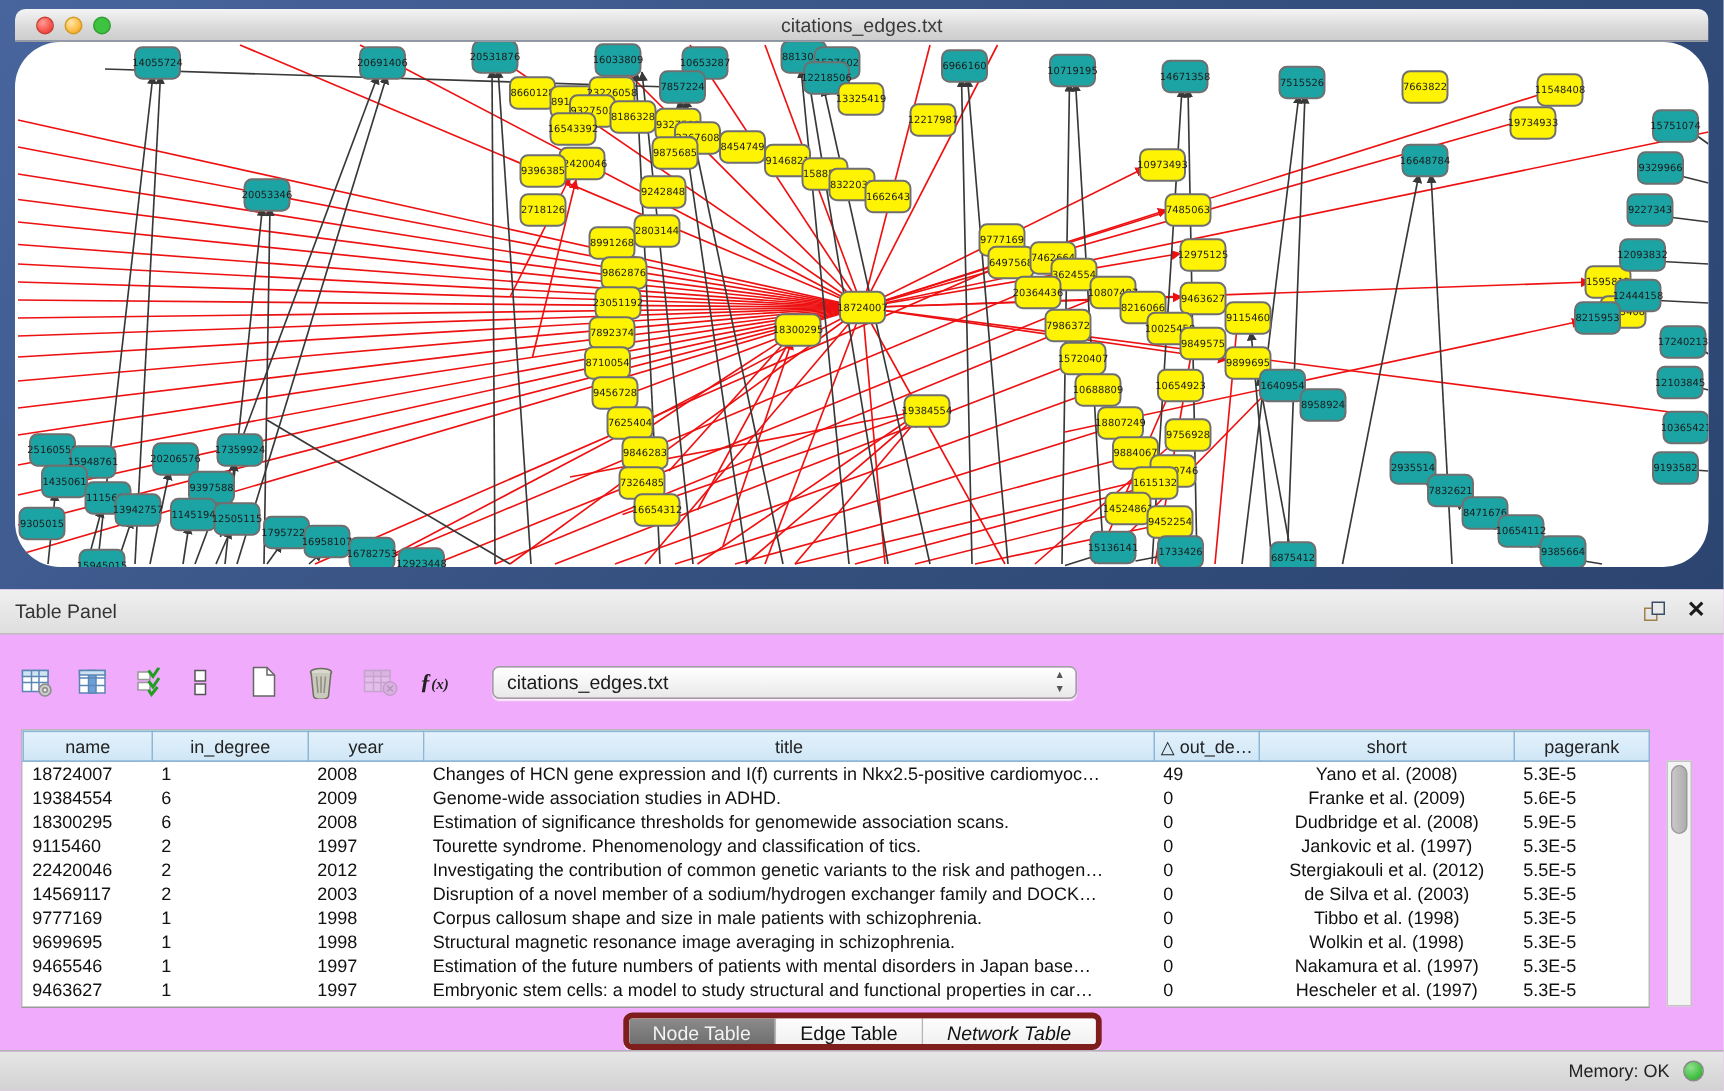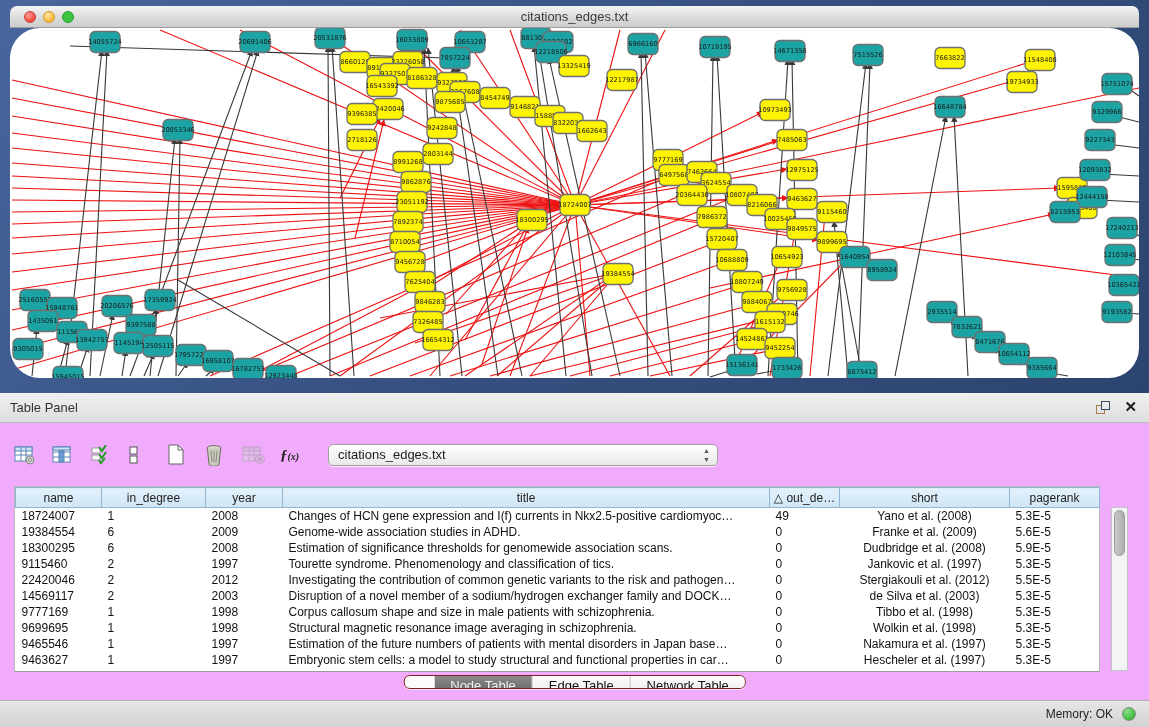--- a/index.html
+++ b/index.html
@@ -44,24 +44,24 @@
     border:1px solid #b9b9b9;border-bottom:1px solid #9a9a9a;}
   table.grid{border-collapse:collapse;table-layout:fixed;width:1084px;font-size:12px;color:#111;}
   .grid th{height:20px;background:linear-gradient(#e3f1fb,#cfe6f6);border:1px solid #8fb6d4;
     font-weight:normal;font-size:12px;color:#222;text-align:center;overflow:hidden;white-space:nowrap;margin-left:28px;}
   .grid td{height:16px;padding:0 0 0 6px;overflow:hidden;white-space:nowrap;text-overflow:clip;border:none;}
   .grid td.c-short{text-align:center;padding:0;}
   .c0{width:86px;}.c1{width:104px;}.c2{width:77px;}.c3{width:487px;}.c4{width:70px;}.c5{width:170px;}.c6{width:90px;}
   .vscroll{position:absolute;left:1111px;top:114px;width:17px;height:164px;background:#f4f4f4;border:1px solid #c3c3c3;}
   .vthumb{position:absolute;left:2px;top:2px;width:11px;height:46px;border-radius:6px;background:linear-gradient(90deg,#c9c9c9,#adadad);border:1px solid #9a9a9a;}
 
-  .tabs{position:absolute;left:50%;transform:translateX(-50%);top:282px;height:14px;display:flex;
-    border:1px solid #7f1d1d;border-radius:6px;overflow:hidden;background:#fbfbfb;box-shadow:0 1px 0 rgba(255,255,255,.7);padding-left:30px;}
+  .tabs{position:absolute;left:50%;transform:translateX(-50%);top:282px;height:25px;display:flex;
+    border:4px solid #7f1d1d;border-radius:6px;overflow:hidden;background:#fbfbfb;box-shadow:0 1px 0 rgba(255,255,255,.7);}
   .tab{padding:0 16px;font-size:13px;line-height:19px;color:#111;border-right:1px solid #b5b5b5;background:linear-gradient(#fdfdfd,#f1f1f1);}
-  .tab:last-child{border-right:none;}
+  .tab:last-child{border-right:none;font-style:italic;}
   .tab.active{background:linear-gradient(#8b8b8b,#6f6f6f);color:#f3f3f3;}
 
   .statusbar{position:absolute;left:0;top:307px;width:1149px;height:27px;
     background:linear-gradient(#e6e6e6,#d2d2d2);border-top:1px solid #b2b2b2;}
   .mem{position:absolute;right:36px;top:6px;font-size:12px;color:#222;}
   .memdot{position:absolute;right:13px;top:6px;width:14px;height:14px;border-radius:50%;
     background:radial-gradient(circle at 35% 30%,#8fe08f,#3fbf3f 65%,#2f9a2f);border:1px solid #8a8a8a;}
 
   
   .ic{display:block;}

